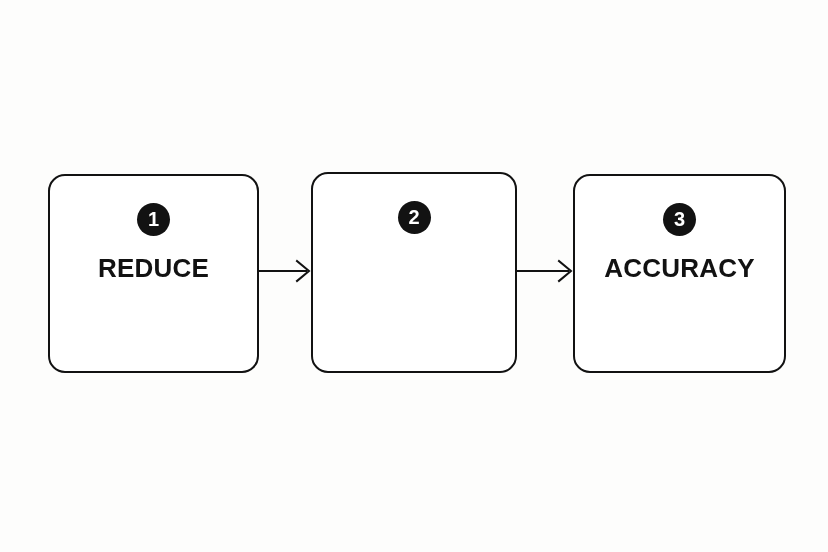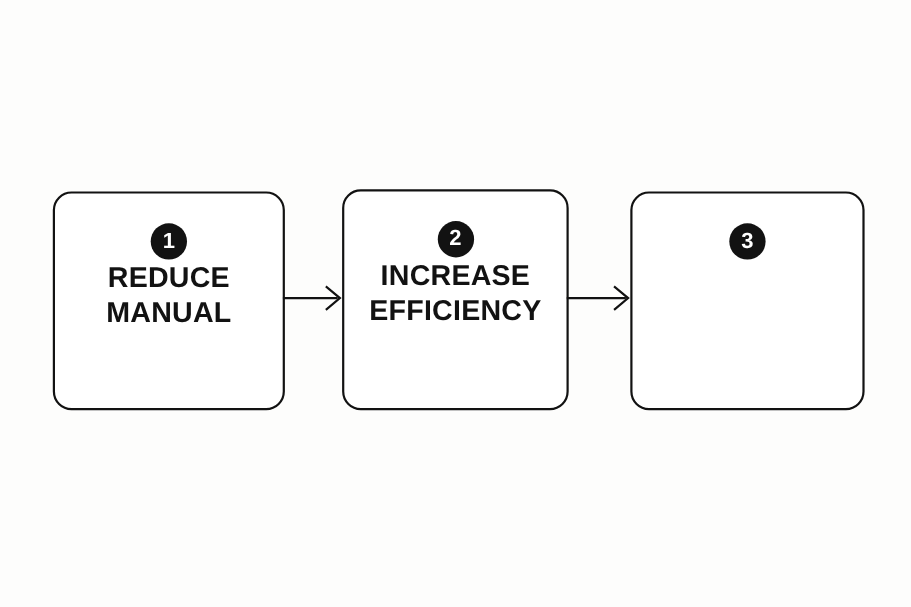--- a/index.html
+++ b/index.html
@@ -44,20 +44,21 @@
     font-size: 20px;
     font-weight: bold;
     line-height: 33px;
     text-align: center;
     margin-top: 27px;
     letter-spacing: 0px;
     flex: 0 0 auto;
   }
 
   .step-label {
+    margin-top: 16px;
     color: #121212;
     font-size: 26px;
     font-weight: bold;
     line-height: 32px;
     text-align: center;
     text-transform: uppercase;
     letter-spacing: 0.2px;
     width: 100%;
     padding: 0 6px;
     box-sizing: border-box;
@@ -76,45 +77,41 @@
 </style>
 </head>
 <body>
 
 <div id="stage">
 
   <div class="step-box step-1">
     <div class="badge">1</div>
     <div class="step-label">
       <span class="line">REDUCE</span>
-      <span class="line">MANUAL</span>
     </div>
   </div>
 
   <div class="connector connector-1">
     <svg width="56" height="30" viewBox="0 0 56 30">
       <line x1="0" y1="15" x2="50" y2="15" stroke="#121212" stroke-width="2"></line>
       <polyline points="40,5 52,15 40,25" fill="none" stroke="#121212" stroke-width="2" stroke-linecap="square" stroke-linejoin="miter"></polyline>
     </svg>
   </div>
 
   <div class="step-box step-2">
     <div class="badge">2</div>
-    <div class="step-label">
-      <span class="line">INCREASE</span>
-      <span class="line">EFFICIENCY</span>
-    </div>
   </div>
 
   <div class="connector connector-2">
     <svg width="60" height="30" viewBox="0 0 60 30">
       <line x1="0" y1="15" x2="54" y2="15" stroke="#121212" stroke-width="2"></line>
       <polyline points="44,5 56,15 44,25" fill="none" stroke="#121212" stroke-width="2" stroke-linecap="square" stroke-linejoin="miter"></polyline>
     </svg>
   </div>
 
   <div class="step-box step-3">
     <div class="badge">3</div>
     <div class="step-label">
+      <span class="line">ACCURACY</span>
     </div>
   </div>
 
 </div>
 
 </body></html>

